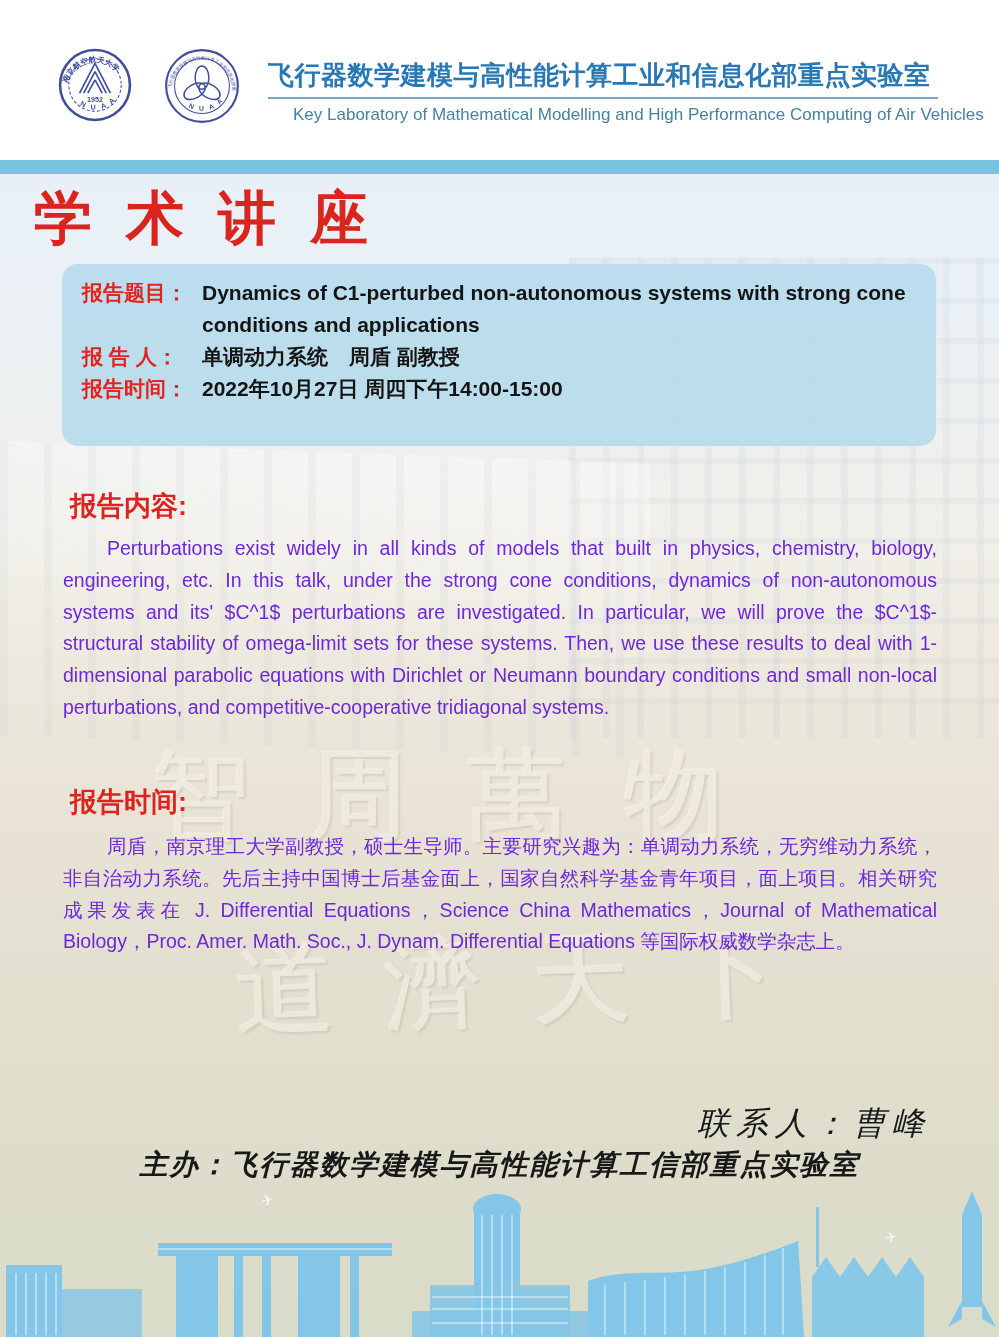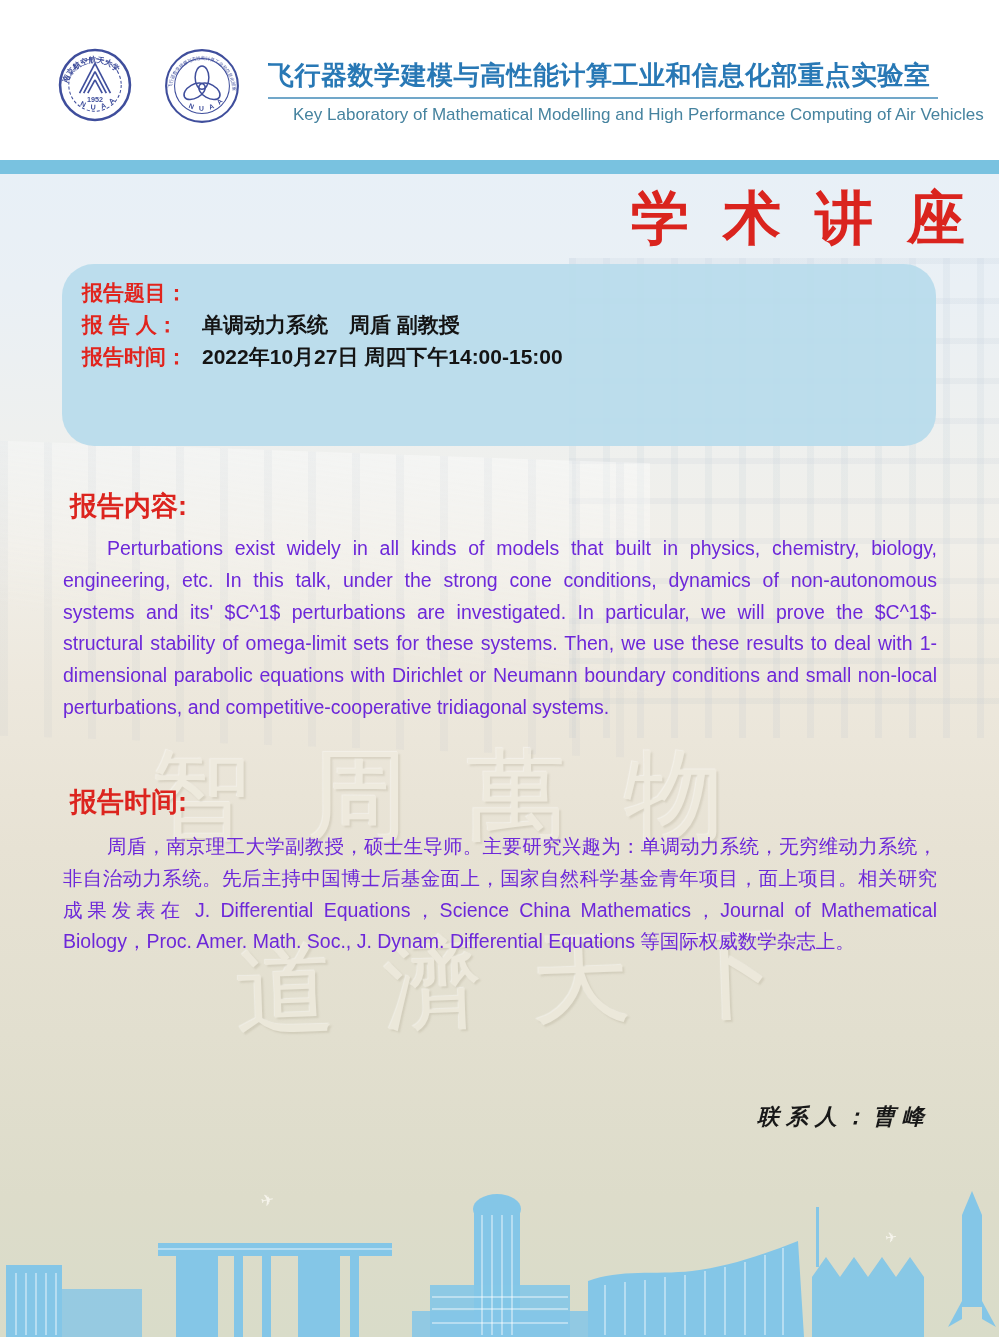--- a/index.html
+++ b/index.html
@@ -32,42 +32,42 @@
       background:repeating-linear-gradient(90deg, rgba(150,165,185,.10) 0 8px, transparent 8px 44px),
                  linear-gradient(186deg, rgba(255,255,255,.55) 0%, rgba(255,255,255,0) 65%);}
 
   .wm{position:absolute;z-index:1;font-family:"DejaVu Serif",serif;color:#f2eee2;opacity:.6;
       text-shadow:2px 2px 2px rgba(150,140,115,.35), -1px -1px 1px rgba(255,255,255,.7);
       white-space:nowrap;}
   .wm1{left:150px;top:730px;font-size:100px;letter-spacing:58px;}
   .wm2{left:235px;top:915px;font-size:100px;letter-spacing:48px;transform:rotate(-2deg);}
 
   
-  .banner-title{position:absolute;left:0;top:180px;width:999px;z-index:5;text-align:right;
+  .banner-title{position:absolute;left:0;top:180px;width:999px;z-index:5;text-align:left;
                 font-size:58px;font-weight:800;color:#da241e;letter-spacing:34px;text-indent:34px;}
   .info-box{position:absolute;left:62px;top:264px;width:874px;height:182px;z-index:5;
-            border-radius:32px;background:rgba(183,219,236,.92);
+            border-radius:16px;background:rgba(183,219,236,.92);
             padding:13px 20px;box-sizing:border-box;}
   .info-row{display:flex;font-size:21px;font-weight:bold;line-height:32px;}
   .info-label{color:#e1241d;flex:0 0 120px;white-space:pre;}
   .info-value{color:#141414;flex:1;}
 
   
   .section-heading{position:absolute;left:70px;z-index:5;font-size:27px;font-weight:bold;color:#dc241e;}
   .heading-content{top:488px;}
   .heading-bio{top:784px;}
   .para{position:absolute;left:63px;width:874px;z-index:5;text-align:justify;
         font-size:19.5px;line-height:31.8px;color:#6d28d9;text-indent:44px;}
   .para-content{top:533px;}
   .para-bio{top:831px;}
 
   
   .footer-contact{position:absolute;right:68px;top:1102px;z-index:5;
-      font-family:"DejaVu Serif",serif;font-style:italic;font-weight:700;
-      font-size:22px;color:#181818;letter-spacing:7px;white-space:nowrap;}
+      font-family:"DejaVu Serif",serif;font-style:italic;font-weight:400;
+      font-size:32px;color:#181818;letter-spacing:7px;white-space:nowrap;}
   .footer-organizer{position:absolute;left:0;top:1146px;width:999px;z-index:5;text-align:center;
       font-family:"DejaVu Serif",serif;font-style:italic;font-weight:700;
       font-size:28px;color:#181818;letter-spacing:2px;white-space:nowrap;}
 
   
   .skyline{position:absolute;left:0;bottom:0;width:999px;height:152px;z-index:2;}
 </style>
 </head>
 <body>
 
@@ -131,38 +131,40 @@
     <div class="header-title-en">Key Laboratory of Mathematical Modelling and High Performance Computing of Air Vehicles</div>
   </div>
 
   <div class="band"></div>
 
   <div class="banner-title">学术讲座</div>
 
   <div class="info-box">
     <div class="info-row">
       <span class="info-label">报告题目：</span>
+      <span class="info-value">Dynamics of C1-perturbed non-autonomous systems with strong cone conditions and applications</span>
     </div>
     <div class="info-row">
       <span class="info-label">报 告 人：</span>
       <span class="info-value">单调动力系统　周盾 副教授</span>
     </div>
     <div class="info-row">
       <span class="info-label">报告时间：</span>
       <span class="info-value">2022年10月27日 周四下午14:00-15:00</span>
     </div>
   </div>
 
   <div class="section-heading heading-content">报告内容:</div>
   <div class="para para-content">Perturbations exist widely in all kinds of models that built in physics, chemistry, biology, engineering, etc. In this talk, under the strong cone conditions, dynamics of non-autonomous systems and its' $C^1$ perturbations are investigated. In particular, we will prove the $C^1$-structural stability of omega-limit sets for these systems. Then, we use these results to deal with 1-dimensional parabolic equations with Dirichlet or Neumann boundary conditions and small non-local perturbations, and competitive-cooperative tridiagonal systems.</div>
 
   <div class="section-heading heading-bio">报告时间:</div>
   <div class="para para-bio">周盾，南京理工大学副教授，硕士生导师。主要研究兴趣为：单调动力系统，无穷维动力系统，非自治动力系统。先后主持中国博士后基金面上，国家自然科学基金青年项目，面上项目。相关研究成果发表在 J. Differential Equations，Science China Mathematics，Journal of Mathematical Biology，Proc. Amer. Math. Soc., J. Dynam. Differential Equations 等国际权威数学杂志上。</div>
 
   <div class="footer-contact">联系人：曹峰</div>
+  <div class="footer-organizer">主办：飞行器数学建模与高性能计算工信部重点实验室</div>
 
   <svg class="skyline" viewBox="0 0 999 152" preserveAspectRatio="none">
     <g fill="#84c6e7">
       <g>
         <rect x="6" y="80" width="56" height="72"></rect>
         <rect x="62" y="104" width="80" height="48" opacity=".8"></rect>
       </g>
       <g>
         <rect x="158" y="58" width="234" height="13"></rect>
         <rect x="176" y="71" width="42" height="81"></rect>

